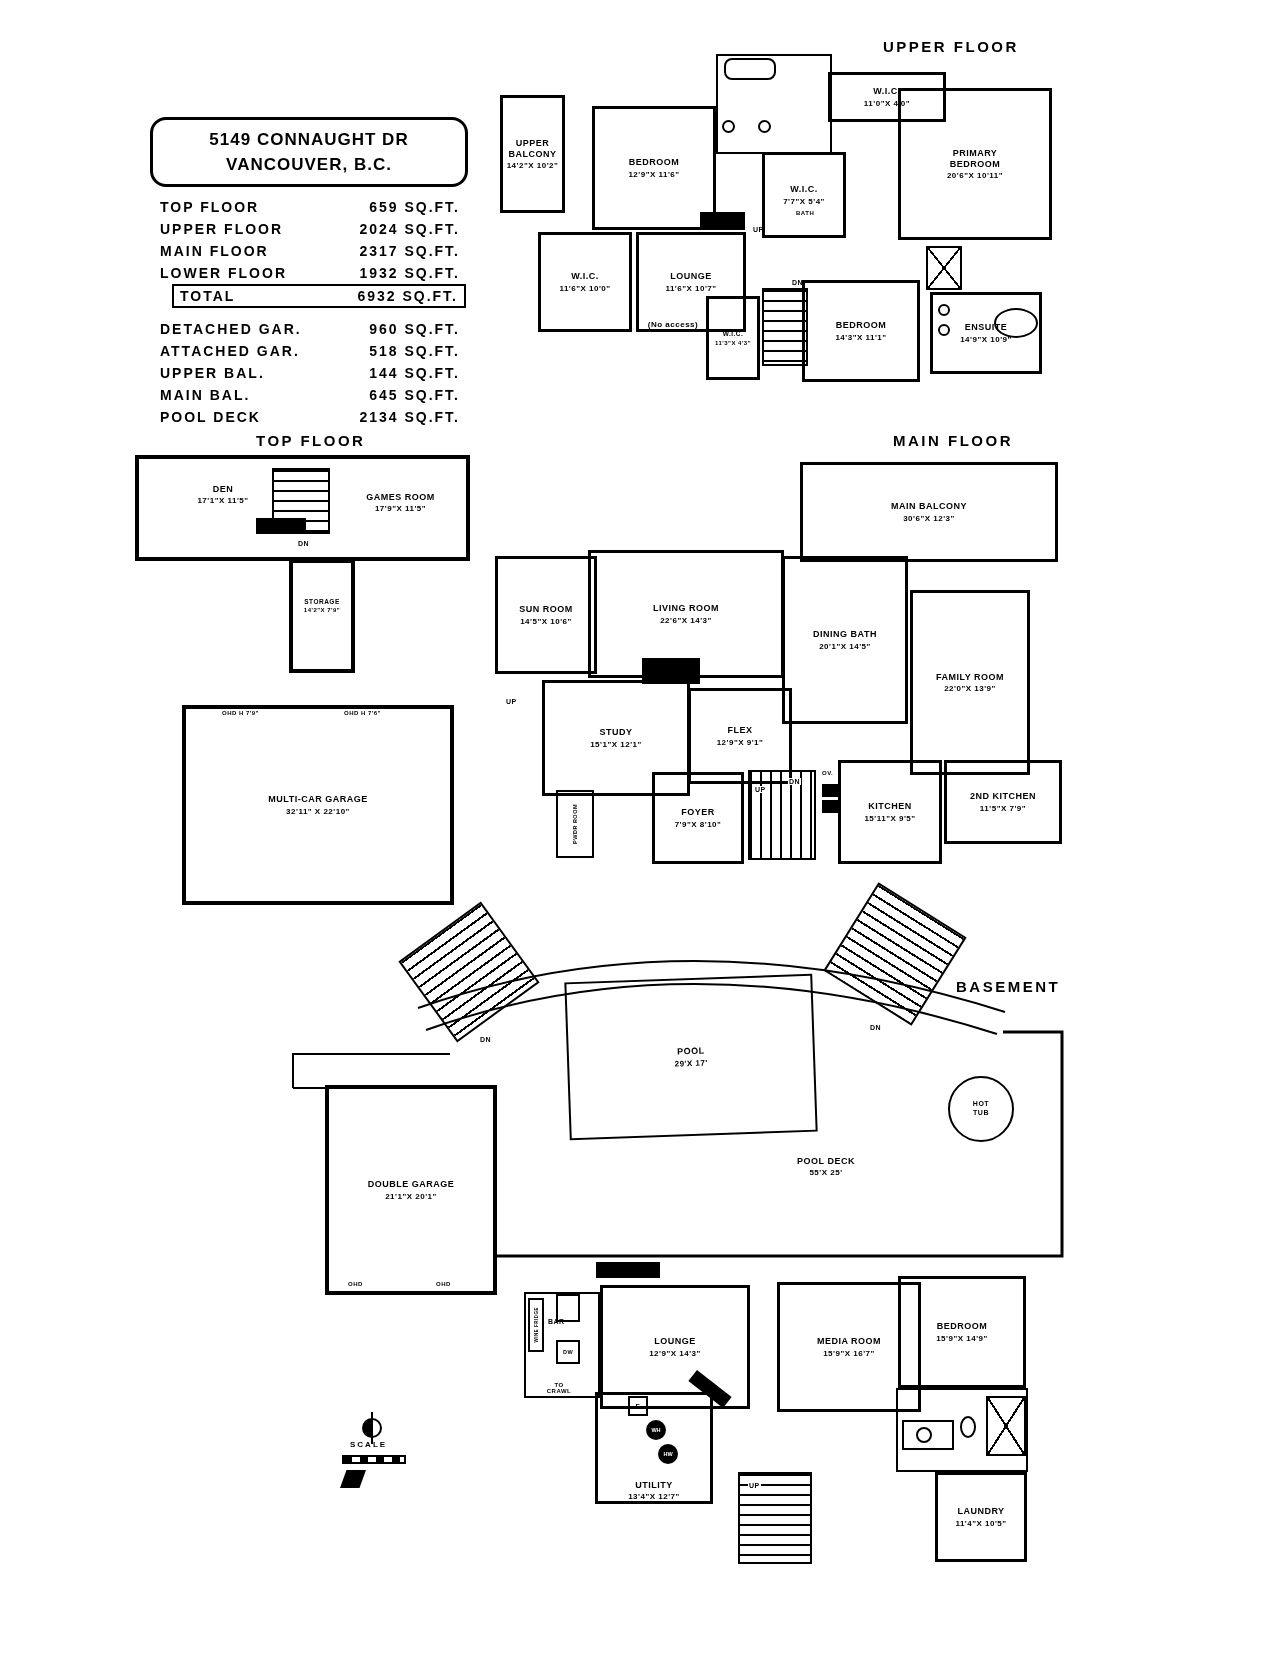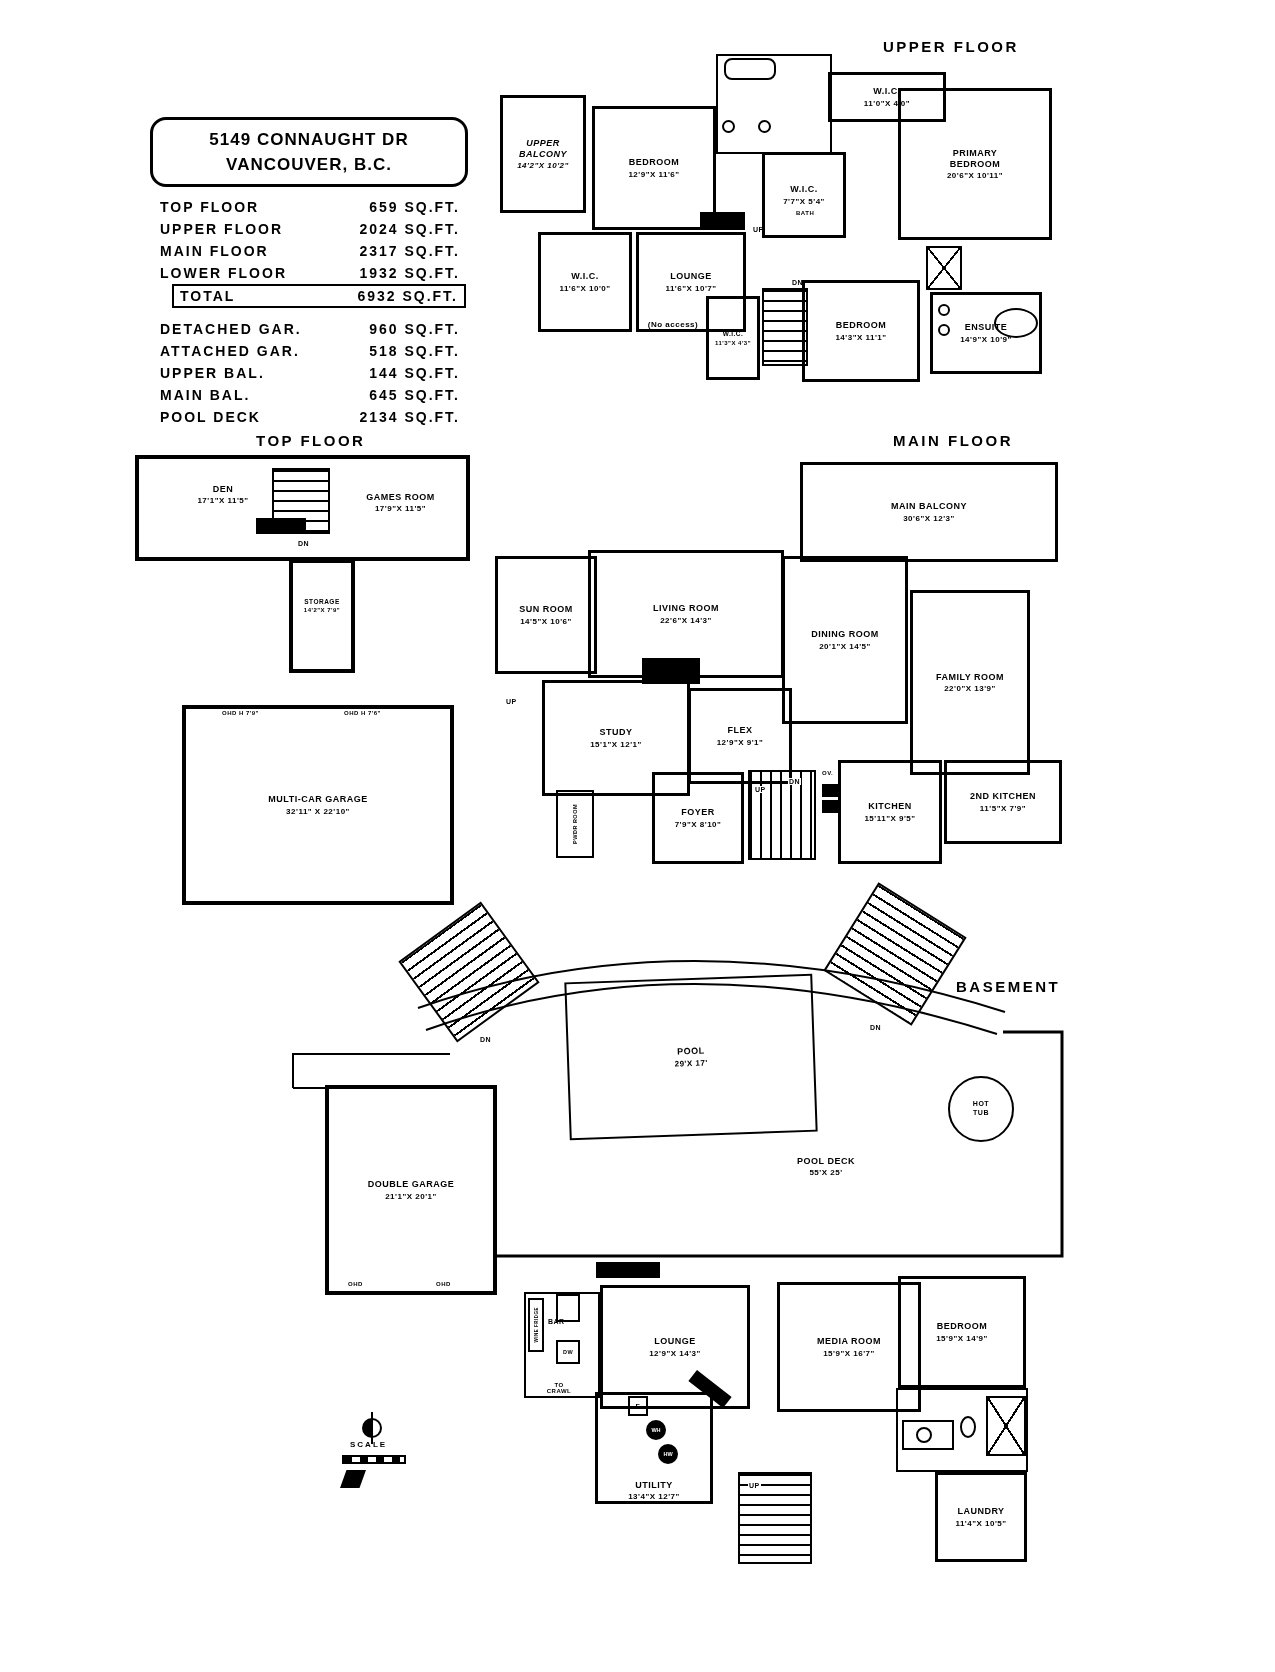--- a/index.html
+++ b/index.html
@@ -105,21 +105,21 @@
         <span>645 SQ.FT.</span>
       </div>
     <div class="trow">
         <span>POOL DECK</span>
         <span>2134 SQ.FT.</span>
       </div>
   </div>
 
   <div class="ftitle" style="left:883px;top:38px;">UPPER FLOOR</div>
 
-  <div class="room" style="left:500px;top:95px;width:86px;height:118px;font-style:italic;">
+  <div class="room" style="left:500px;top:95px;width:65px;height:118px;">
     <span class="nm">UPPER BALCONY</span>
     <span class="dm">14'2"X 10'2"</span>
   </div>
   <div class="room" style="left:592px;top:106px;width:124px;height:124px;">
     <span class="nm">BEDROOM</span>
     <span class="dm">12'9"X 11'6"</span>
   </div>
   <div class="room b2" style="left:716px;top:54px;width:116px;height:100px;"></div>
   <div class="tub" style="left:724px;top:58px;width:52px;height:22px;"></div>
   <div class="circle" style="left:722px;top:120px;width:13px;height:13px;"></div>
@@ -195,21 +195,21 @@
   </div>
   <div class="room" style="left:495px;top:556px;width:102px;height:118px;">
     <span class="nm">SUN ROOM</span>
     <span class="dm">14'5"X 10'6"</span>
   </div>
   <div class="room" style="left:588px;top:550px;width:196px;height:128px;">
     <span class="nm">LIVING ROOM</span>
     <span class="dm">22'6"X 14'3"</span>
   </div>
   <div class="room" style="left:782px;top:556px;width:126px;height:168px;">
-    <span class="nm">DINING ROOM</span>
+    <span class="nm">DINING BATH</span>
     <span class="dm">20'1"X 14'5"</span>
   </div>
   <div class="room" style="left:910px;top:590px;width:120px;height:185px;">
     <span class="nm">FAMILY ROOM</span>
     <span class="dm">22'0"X 13'9"</span>
   </div>
   <div class="room" style="left:542px;top:680px;width:148px;height:116px;">
     <span class="nm">STUDY</span>
     <span class="dm">15'1"X 12'1"</span>
   </div>

